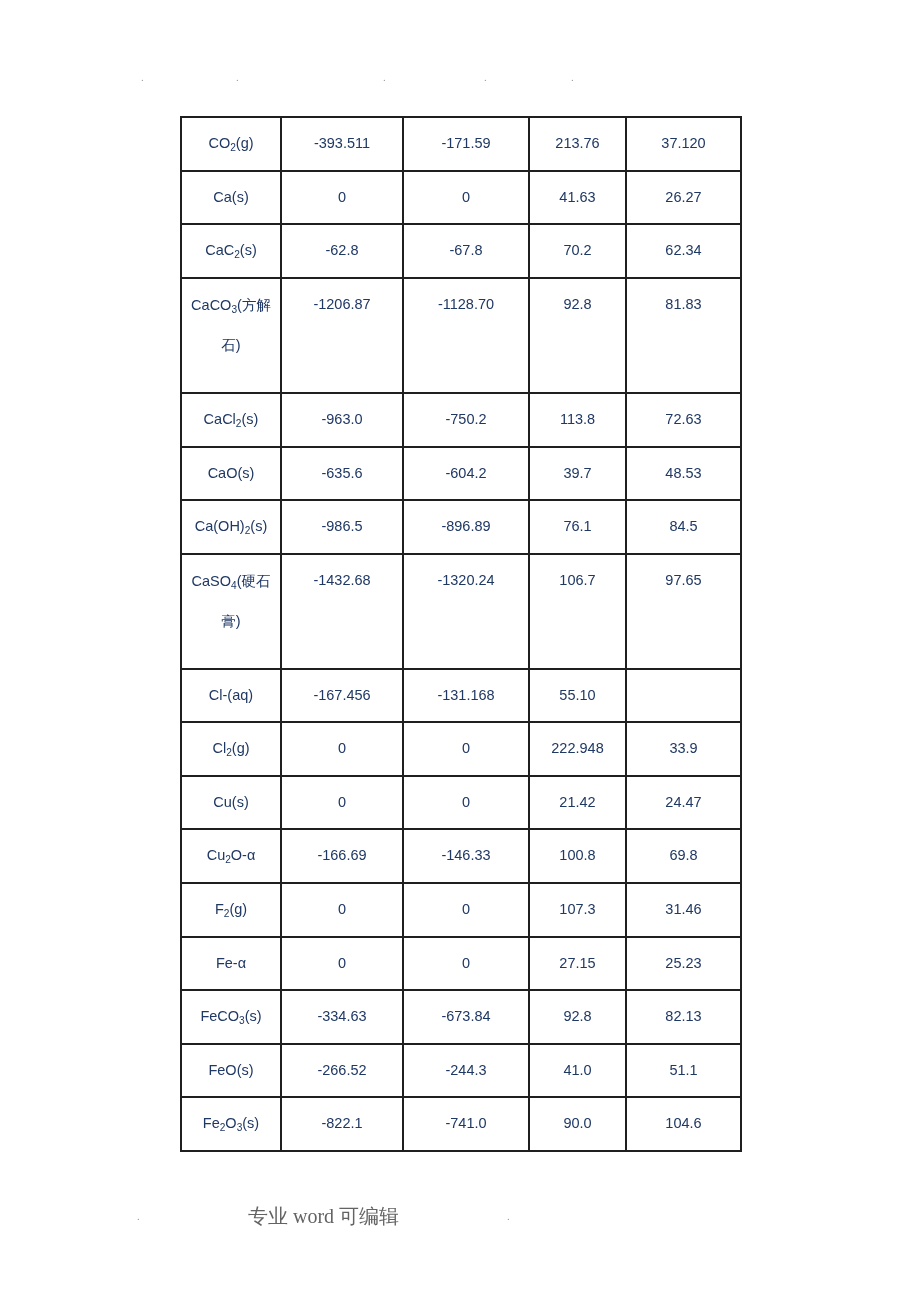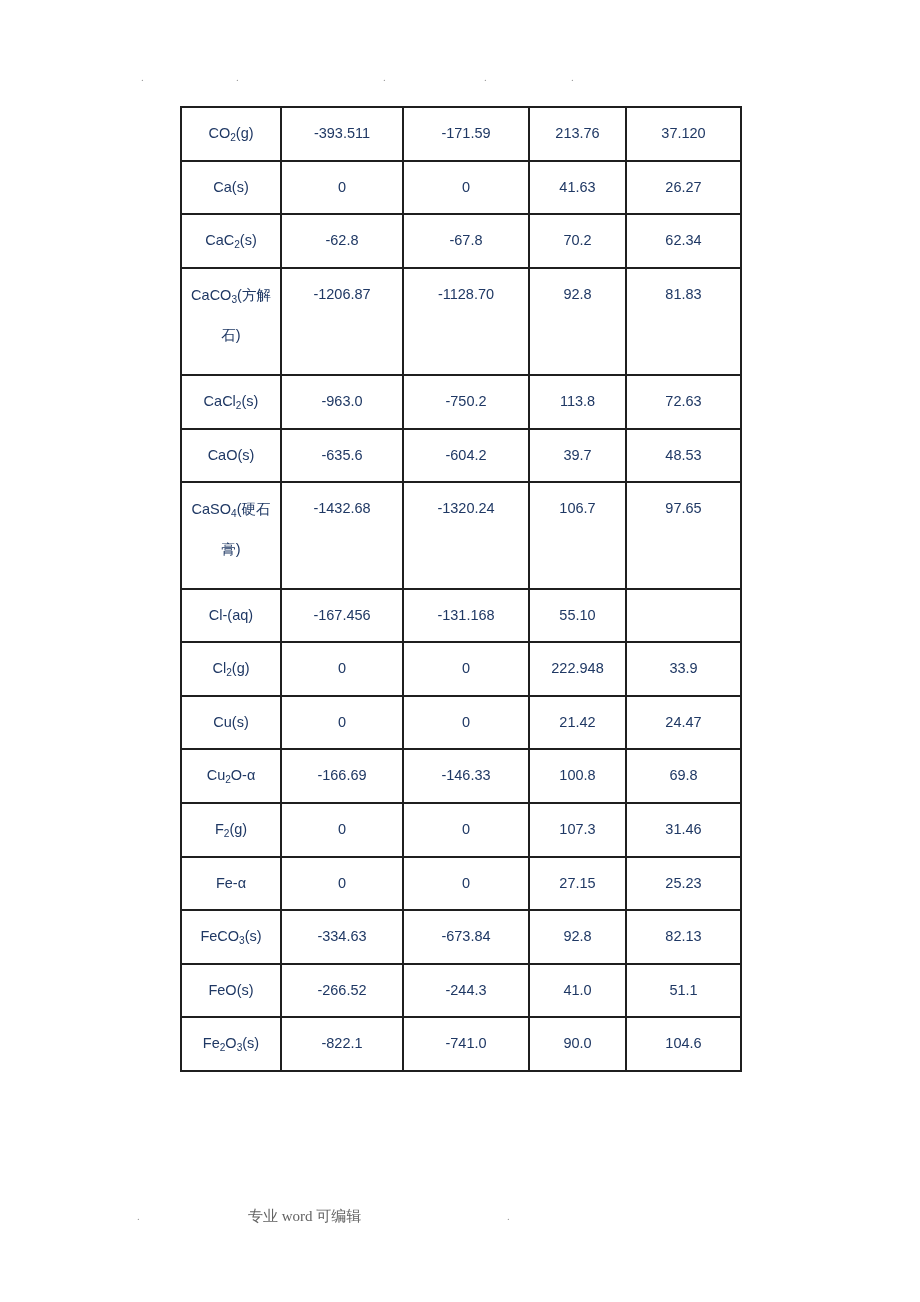--- a/index.html
+++ b/index.html
@@ -29,42 +29,42 @@
     font-size: 11px;
     line-height: 11px;
     color: #9a9a9a;
     font-family: "Liberation Serif", "DejaVu Serif", serif;
   }
 
   
   #data-table {
     position: absolute;
     left: 180px;
-    top: 106px;
+    top: 116px;
     width: 560px;
     border-collapse: collapse;
     table-layout: fixed;
   }
   #data-table td {
     border: 2px solid #1f1f1f;
     color: #1f3864;
     font-size: 14.5px;
     text-align: center;
     vertical-align: top;
     padding: 0;
   }
   #data-table td .cell-inner {
     display: block;
     padding-top: 16px;
     padding-bottom: 16px;
     line-height: 19px;
   }
   
   #data-table tr.tall td .cell-inner {
-    padding-bottom: 20px;
+    padding-bottom: 28px;
     min-height: 68px;
   }
   #data-table tr.tall td.species .cell-inner {
     line-height: 38px;
     padding-top: 7px;
   }
   #data-table td.species { }
 
   
   col.c0 { width: 100px; }
@@ -94,21 +94,21 @@
     font-size: 11px;
     line-height: 11px;
     color: #9a9a9a;
     font-family: "Liberation Serif", "DejaVu Serif", serif;
   }
   #footer-text {
     position: absolute;
     left: 248px;
     top: 0;
     font-family: "Liberation Serif", "DejaVu Serif", serif;
-    font-size: 15px;
+    font-size: 20px;
     line-height: 22px;
     color: #636363;
     white-space: nowrap;
   }
 </style>
 </head>
 <body>
 
 <div id="header-marks">
     <span class="mark" style="left: 141px;">.</span>
@@ -222,20 +222,37 @@
         <td>
           <span class="cell-inner">-604.2</span>
         </td>
         <td>
           <span class="cell-inner">39.7</span>
         </td>
         <td>
           <span class="cell-inner">48.53</span>
         </td>
       </tr>
+      <tr>
+        <td class="species">
+          <span class="cell-inner">Ca(OH)<sub>2</sub>(s)</span>
+        </td>
+        <td>
+          <span class="cell-inner">-986.5</span>
+        </td>
+        <td>
+          <span class="cell-inner">-896.89</span>
+        </td>
+        <td>
+          <span class="cell-inner">76.1</span>
+        </td>
+        <td>
+          <span class="cell-inner">84.5</span>
+        </td>
+      </tr>
       <tr class="tall">
         <td class="species">
           <span class="cell-inner">CaSO<sub>4</sub>(硬石膏)</span>
         </td>
         <td>
           <span class="cell-inner">-1432.68</span>
         </td>
         <td>
           <span class="cell-inner">-1320.24</span>
         </td>

